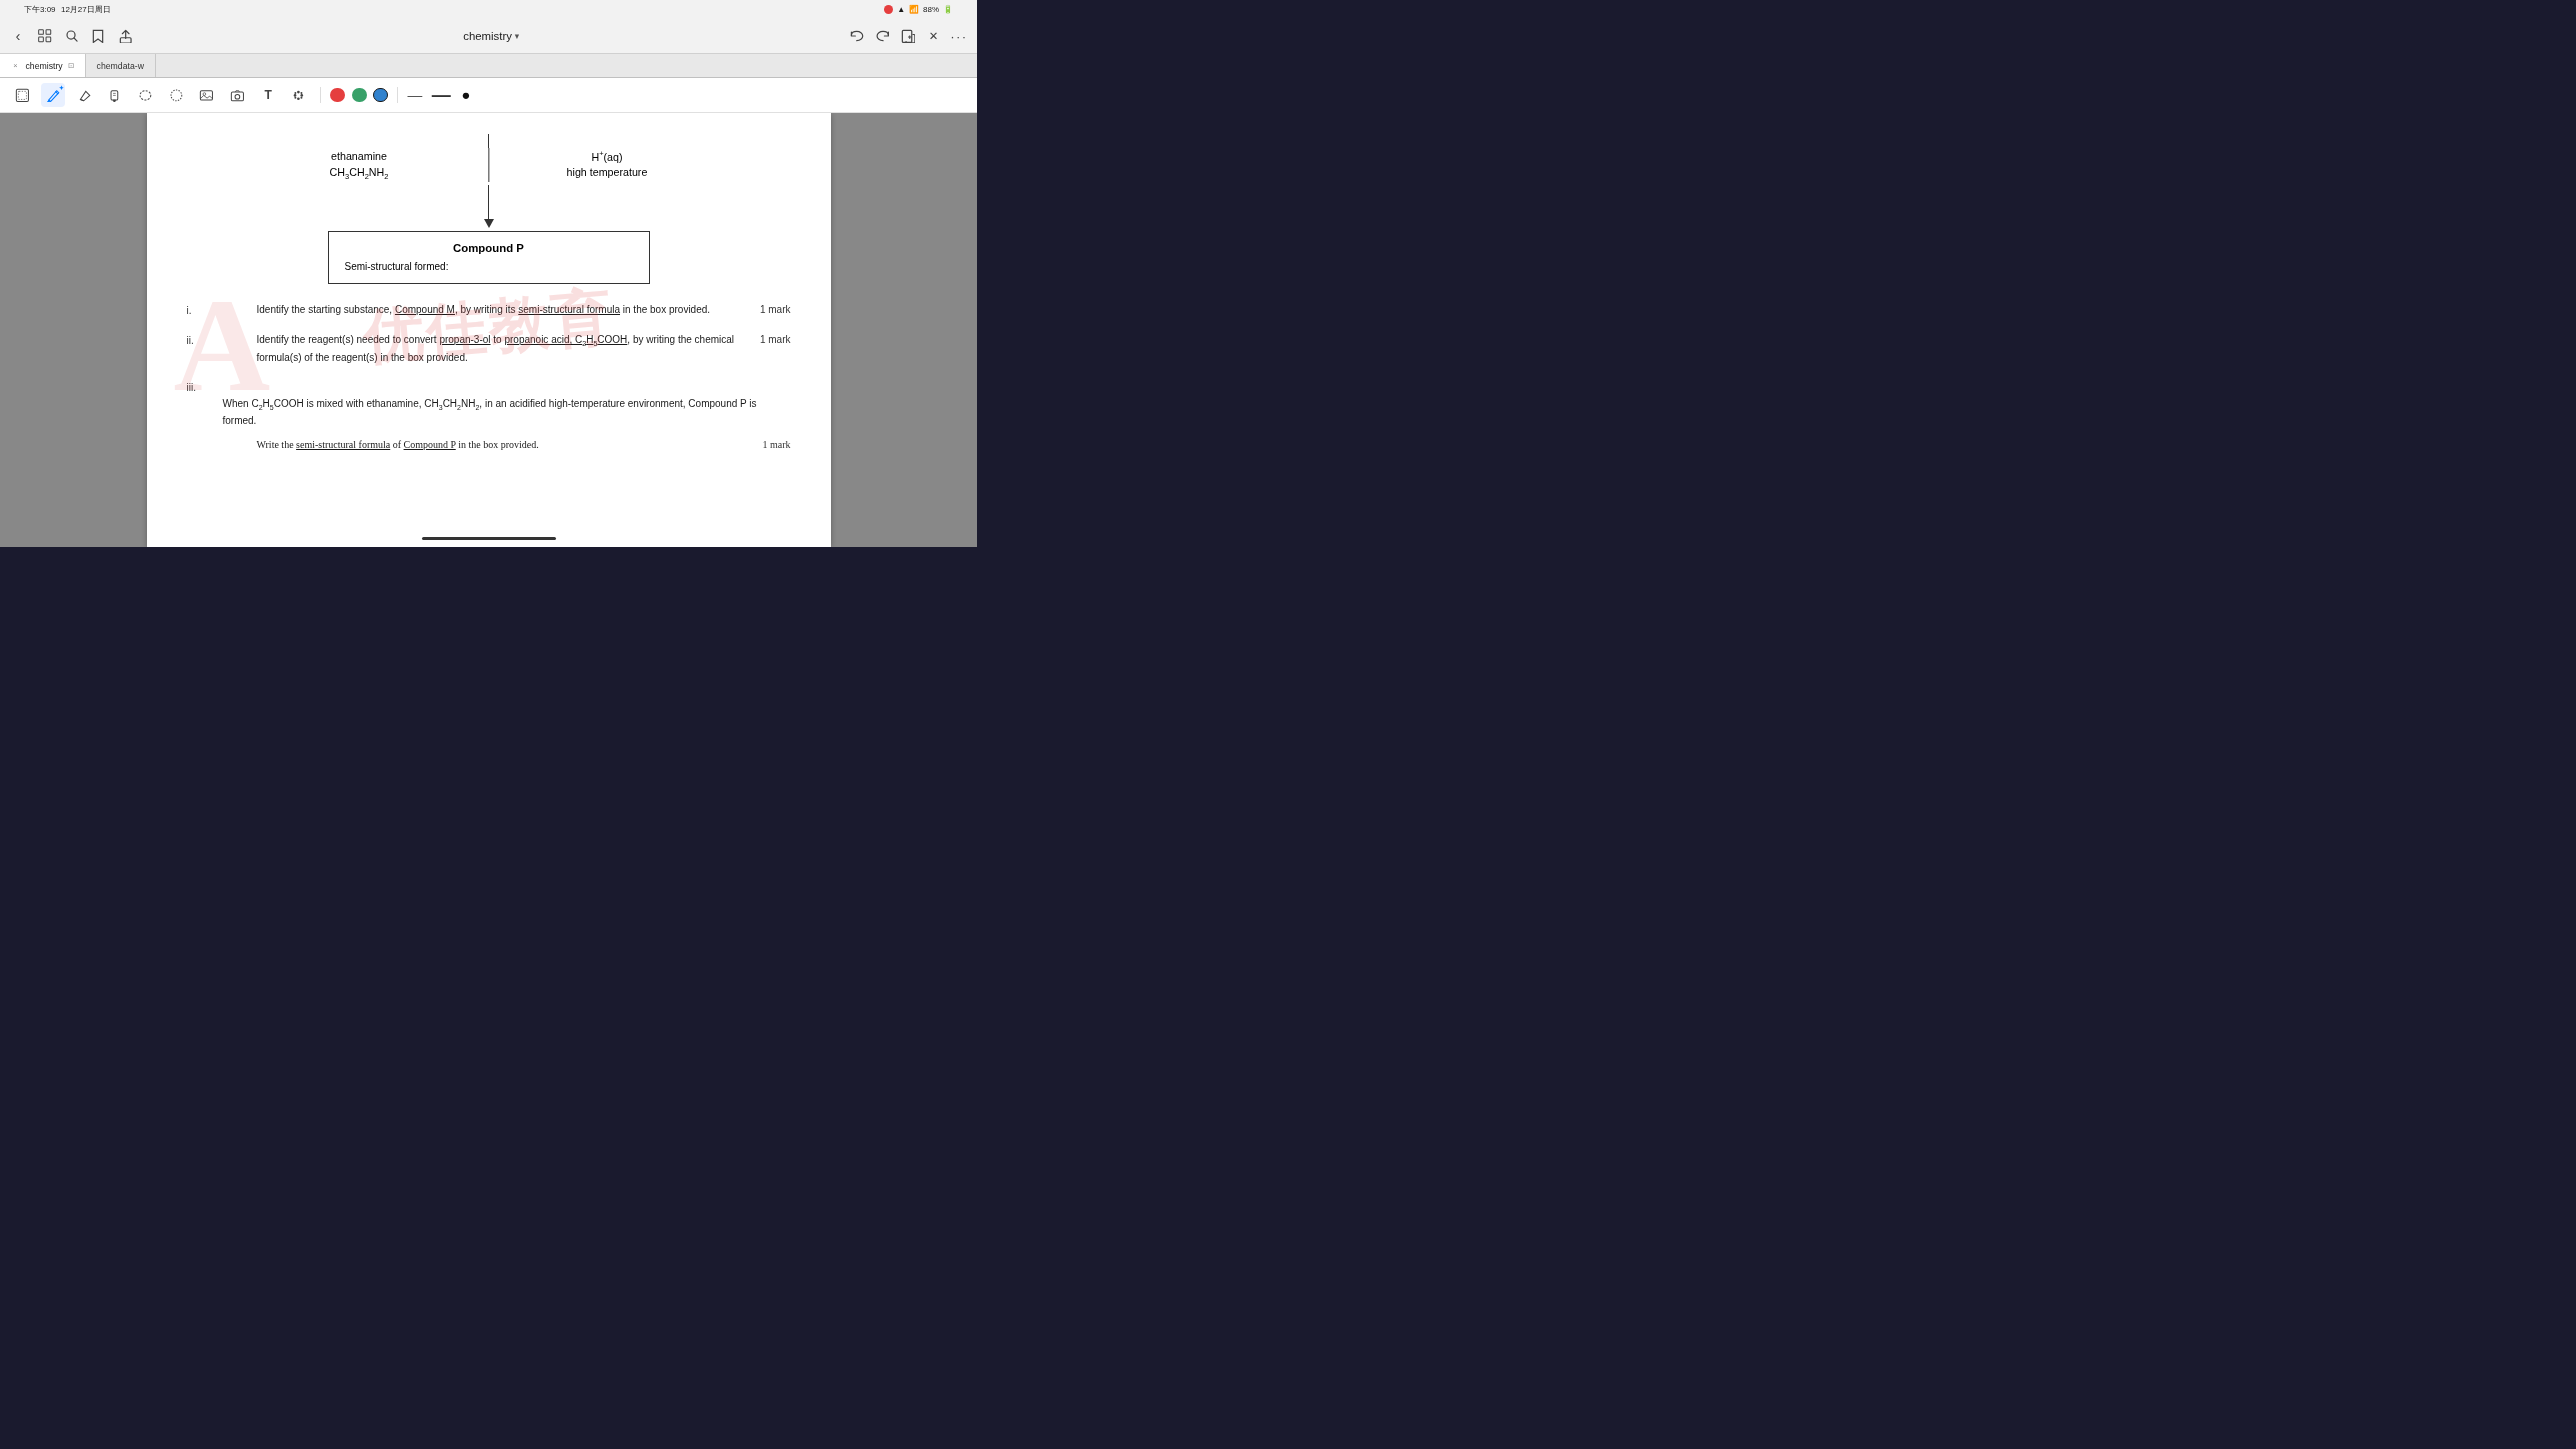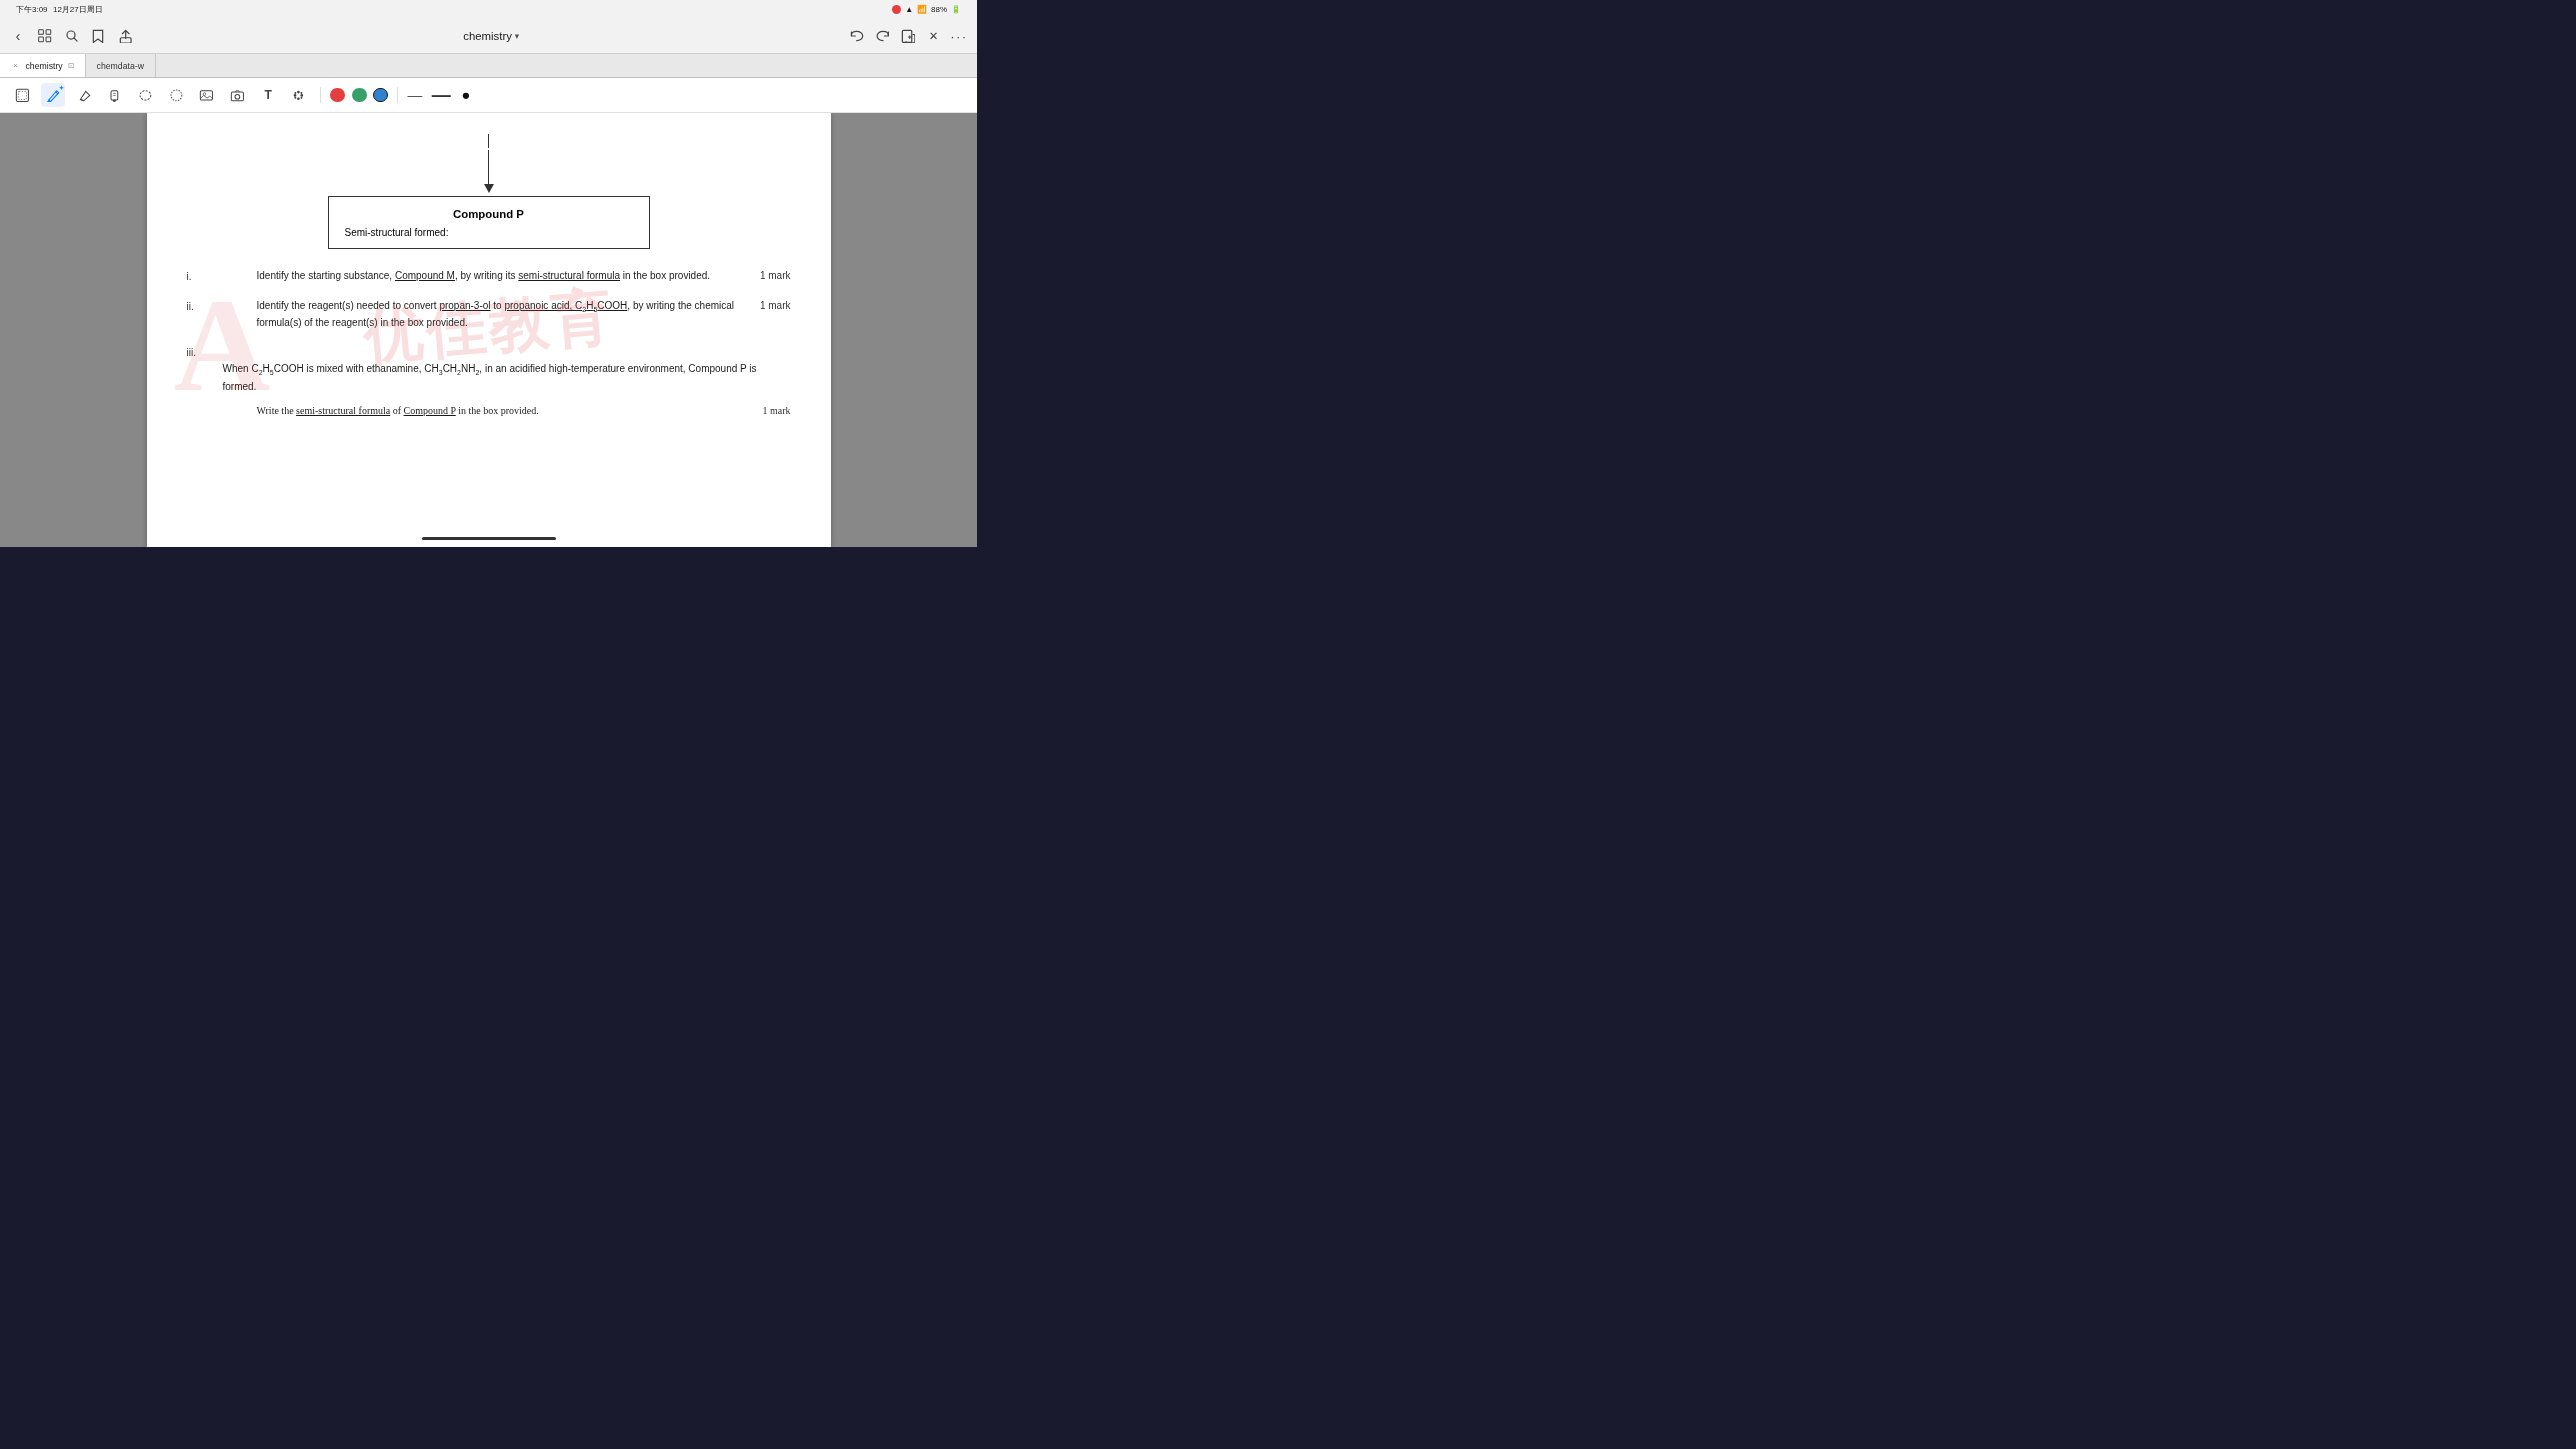--- a/index.html
+++ b/index.html
@@ -12,21 +12,21 @@
       position: relative;
     }
 
     
     .status-bar {
       background: #f2f2f2;
       height: 19px;
       display: flex;
       align-items: center;
       justify-content: space-between;
-      padding: 0 16px;
+      padding: 0 24px;
       font-size: 8px;
       color: #1a1a1a;
     }
     .status-left {
       display: flex;
       gap: 5.4px;
       align-items: center;
     }
     .status-right {
       display: flex;
@@ -512,20 +512,33 @@
 <div class="main-area">
   <div class="page-container">
     <div class="page">
 
       <div class="watermark-logo" style="position:absolute; left:27px; top:38%; font-size:134px; color:rgba(220,80,80,0.13); font-weight:bold; pointer-events:none; z-index:10; line-height:1; font-family:serif;">A</div>
 
       <div class="reaction-diagram">
 
         <div style="width:1.3px; height:13.4px; background:#333; position:relative; left:0;"></div>
 
+        <div style="display:flex; width:100%; justify-content:space-around; padding:0 54px; position:relative;">
+
+          <div style="position:absolute; left:50%; transform:translateX(-50%); top:0; bottom:0; width:1.3px; background:#333;"></div>
+
+          <div class="reagent-left">
+            <div style="font-size:10.7px;">ethanamine</div>
+            <div style="font-size:10.7px;">CH<sub>3</sub>CH<sub>2</sub>NH<sub>2</sub></div>
+          </div>
+          <div class="reagent-right">
+            <div style="font-size:10.7px;">H<sup>+</sup>(aq)</div>
+            <div style="font-size:10.7px;">high temperature</div>
+          </div>
+        </div>
 
         <div class="arrow-section">
           <div class="arrow-shaft" style="height:34px;"></div>
           <div class="arrow-head"></div>
         </div>
 
         <div class="compound-box">
           <div class="compound-title">Compound P</div>
           <div class="compound-formula-label">Semi-structural formed:</div>
         </div>

